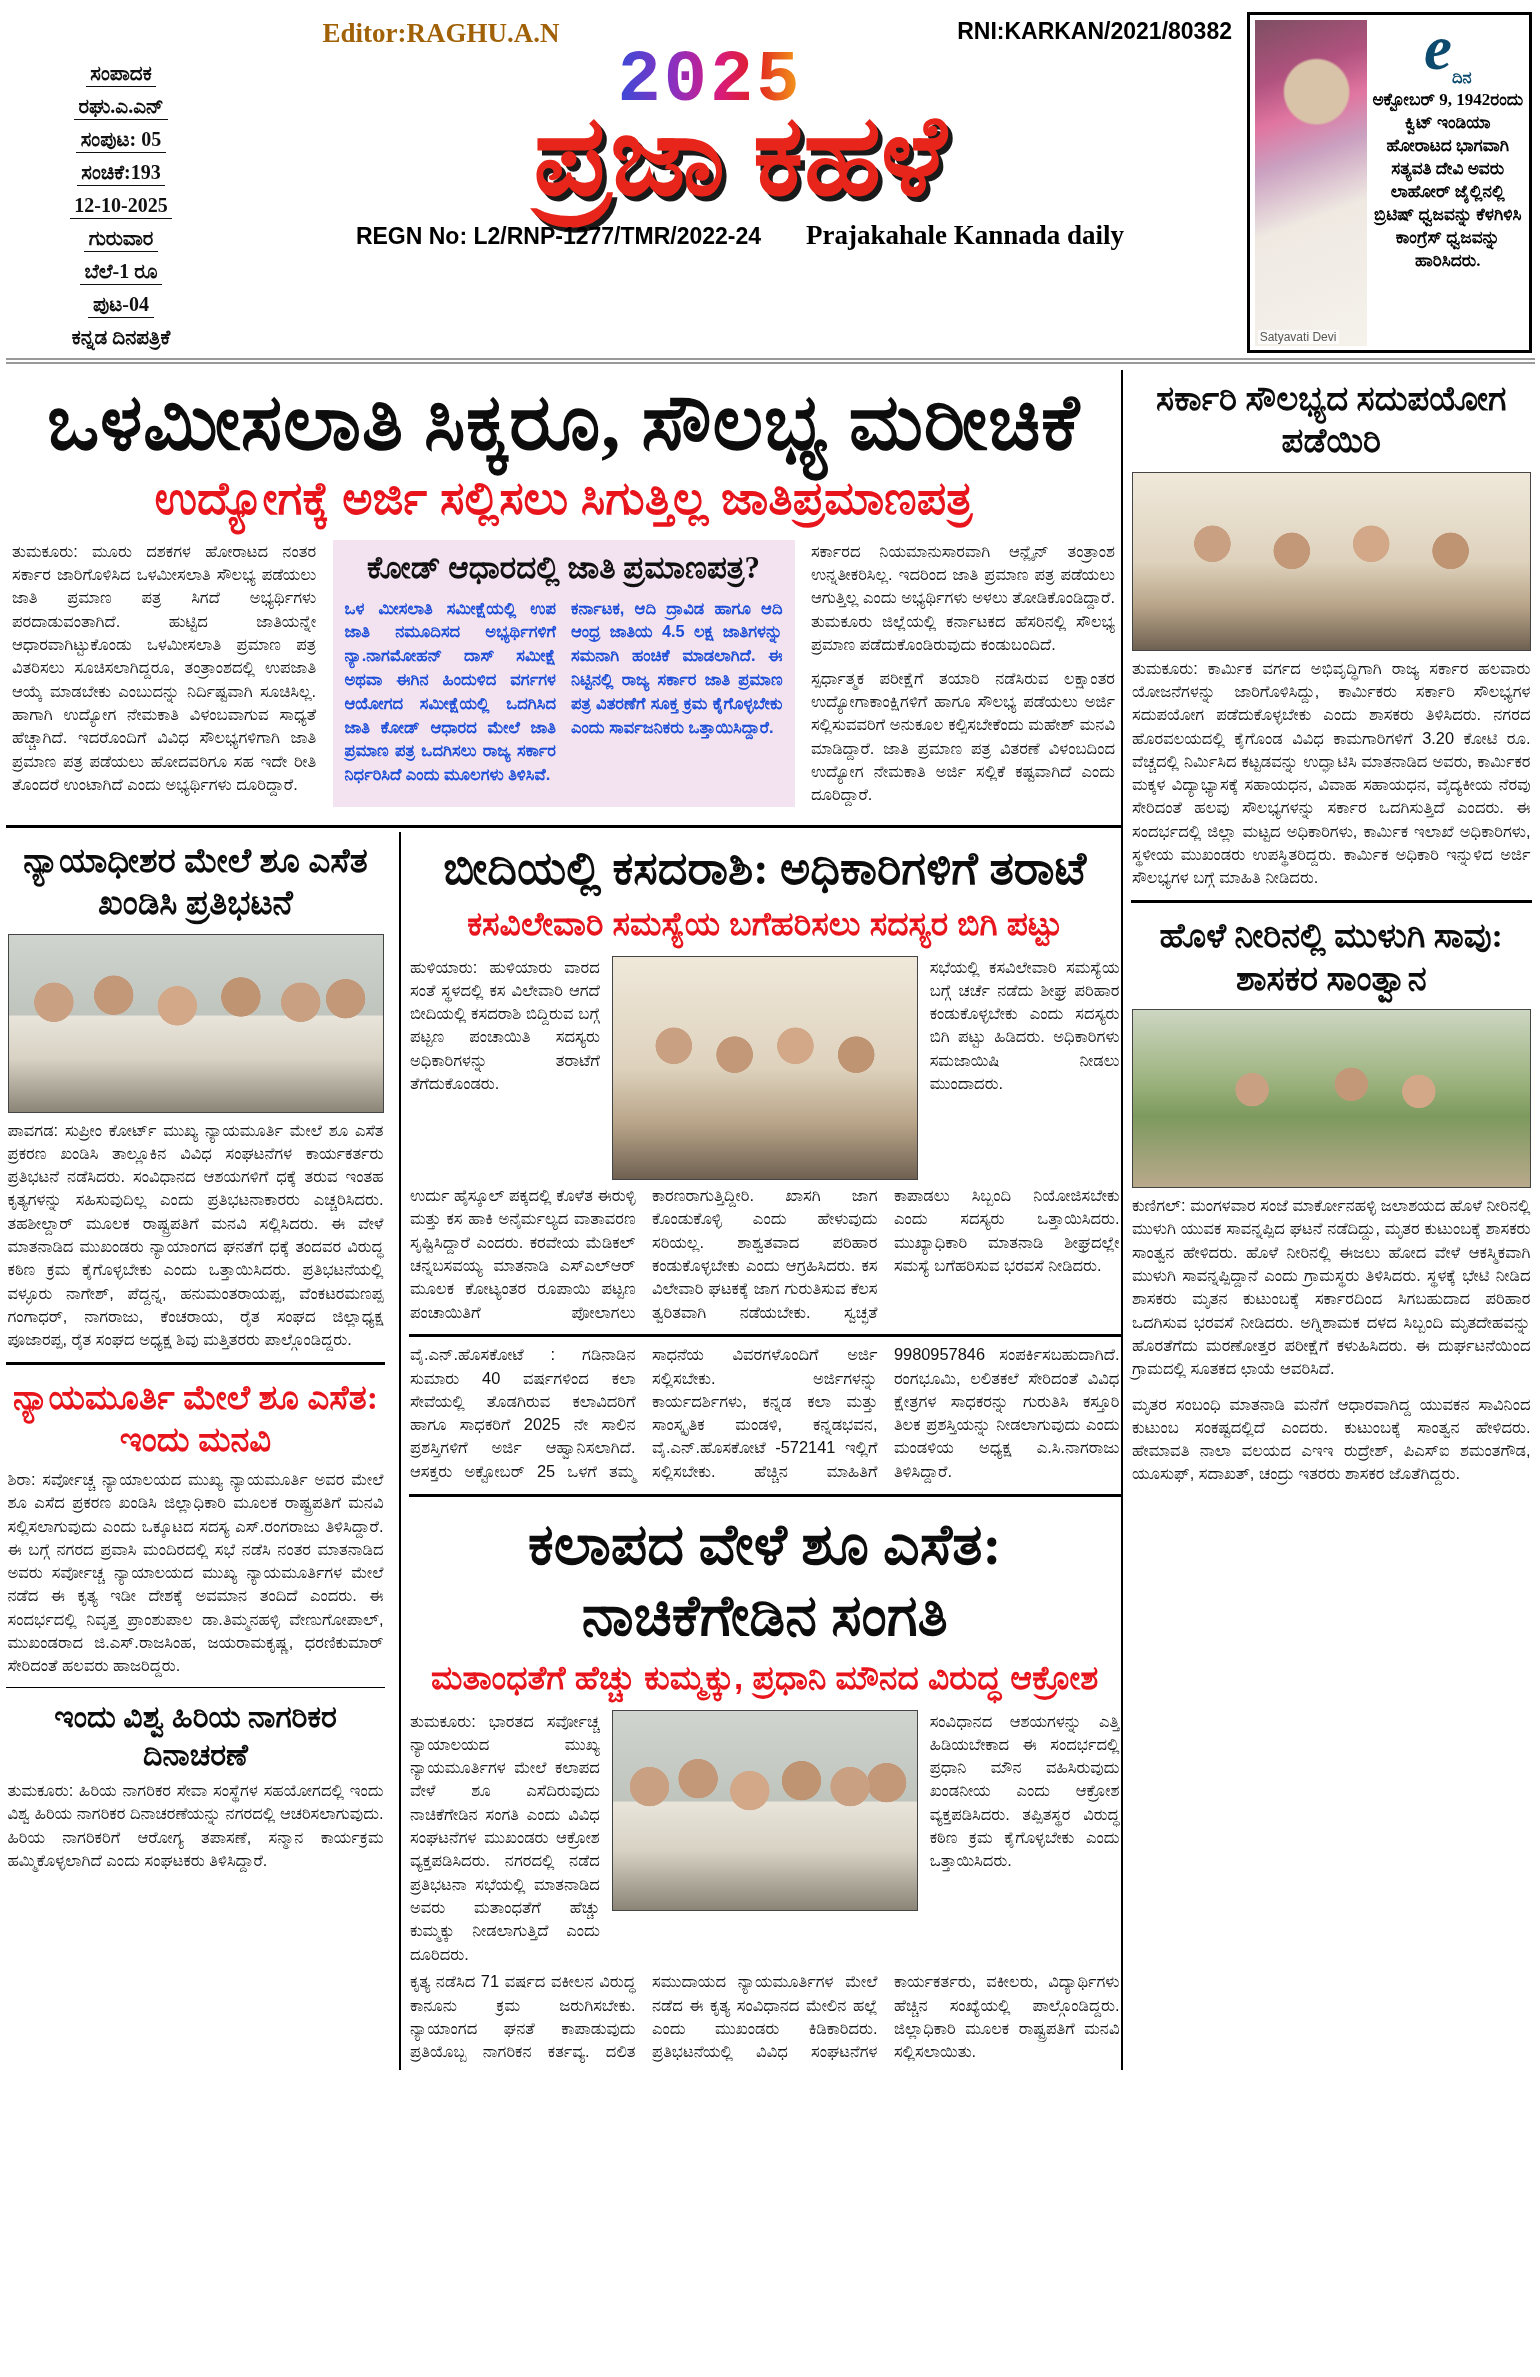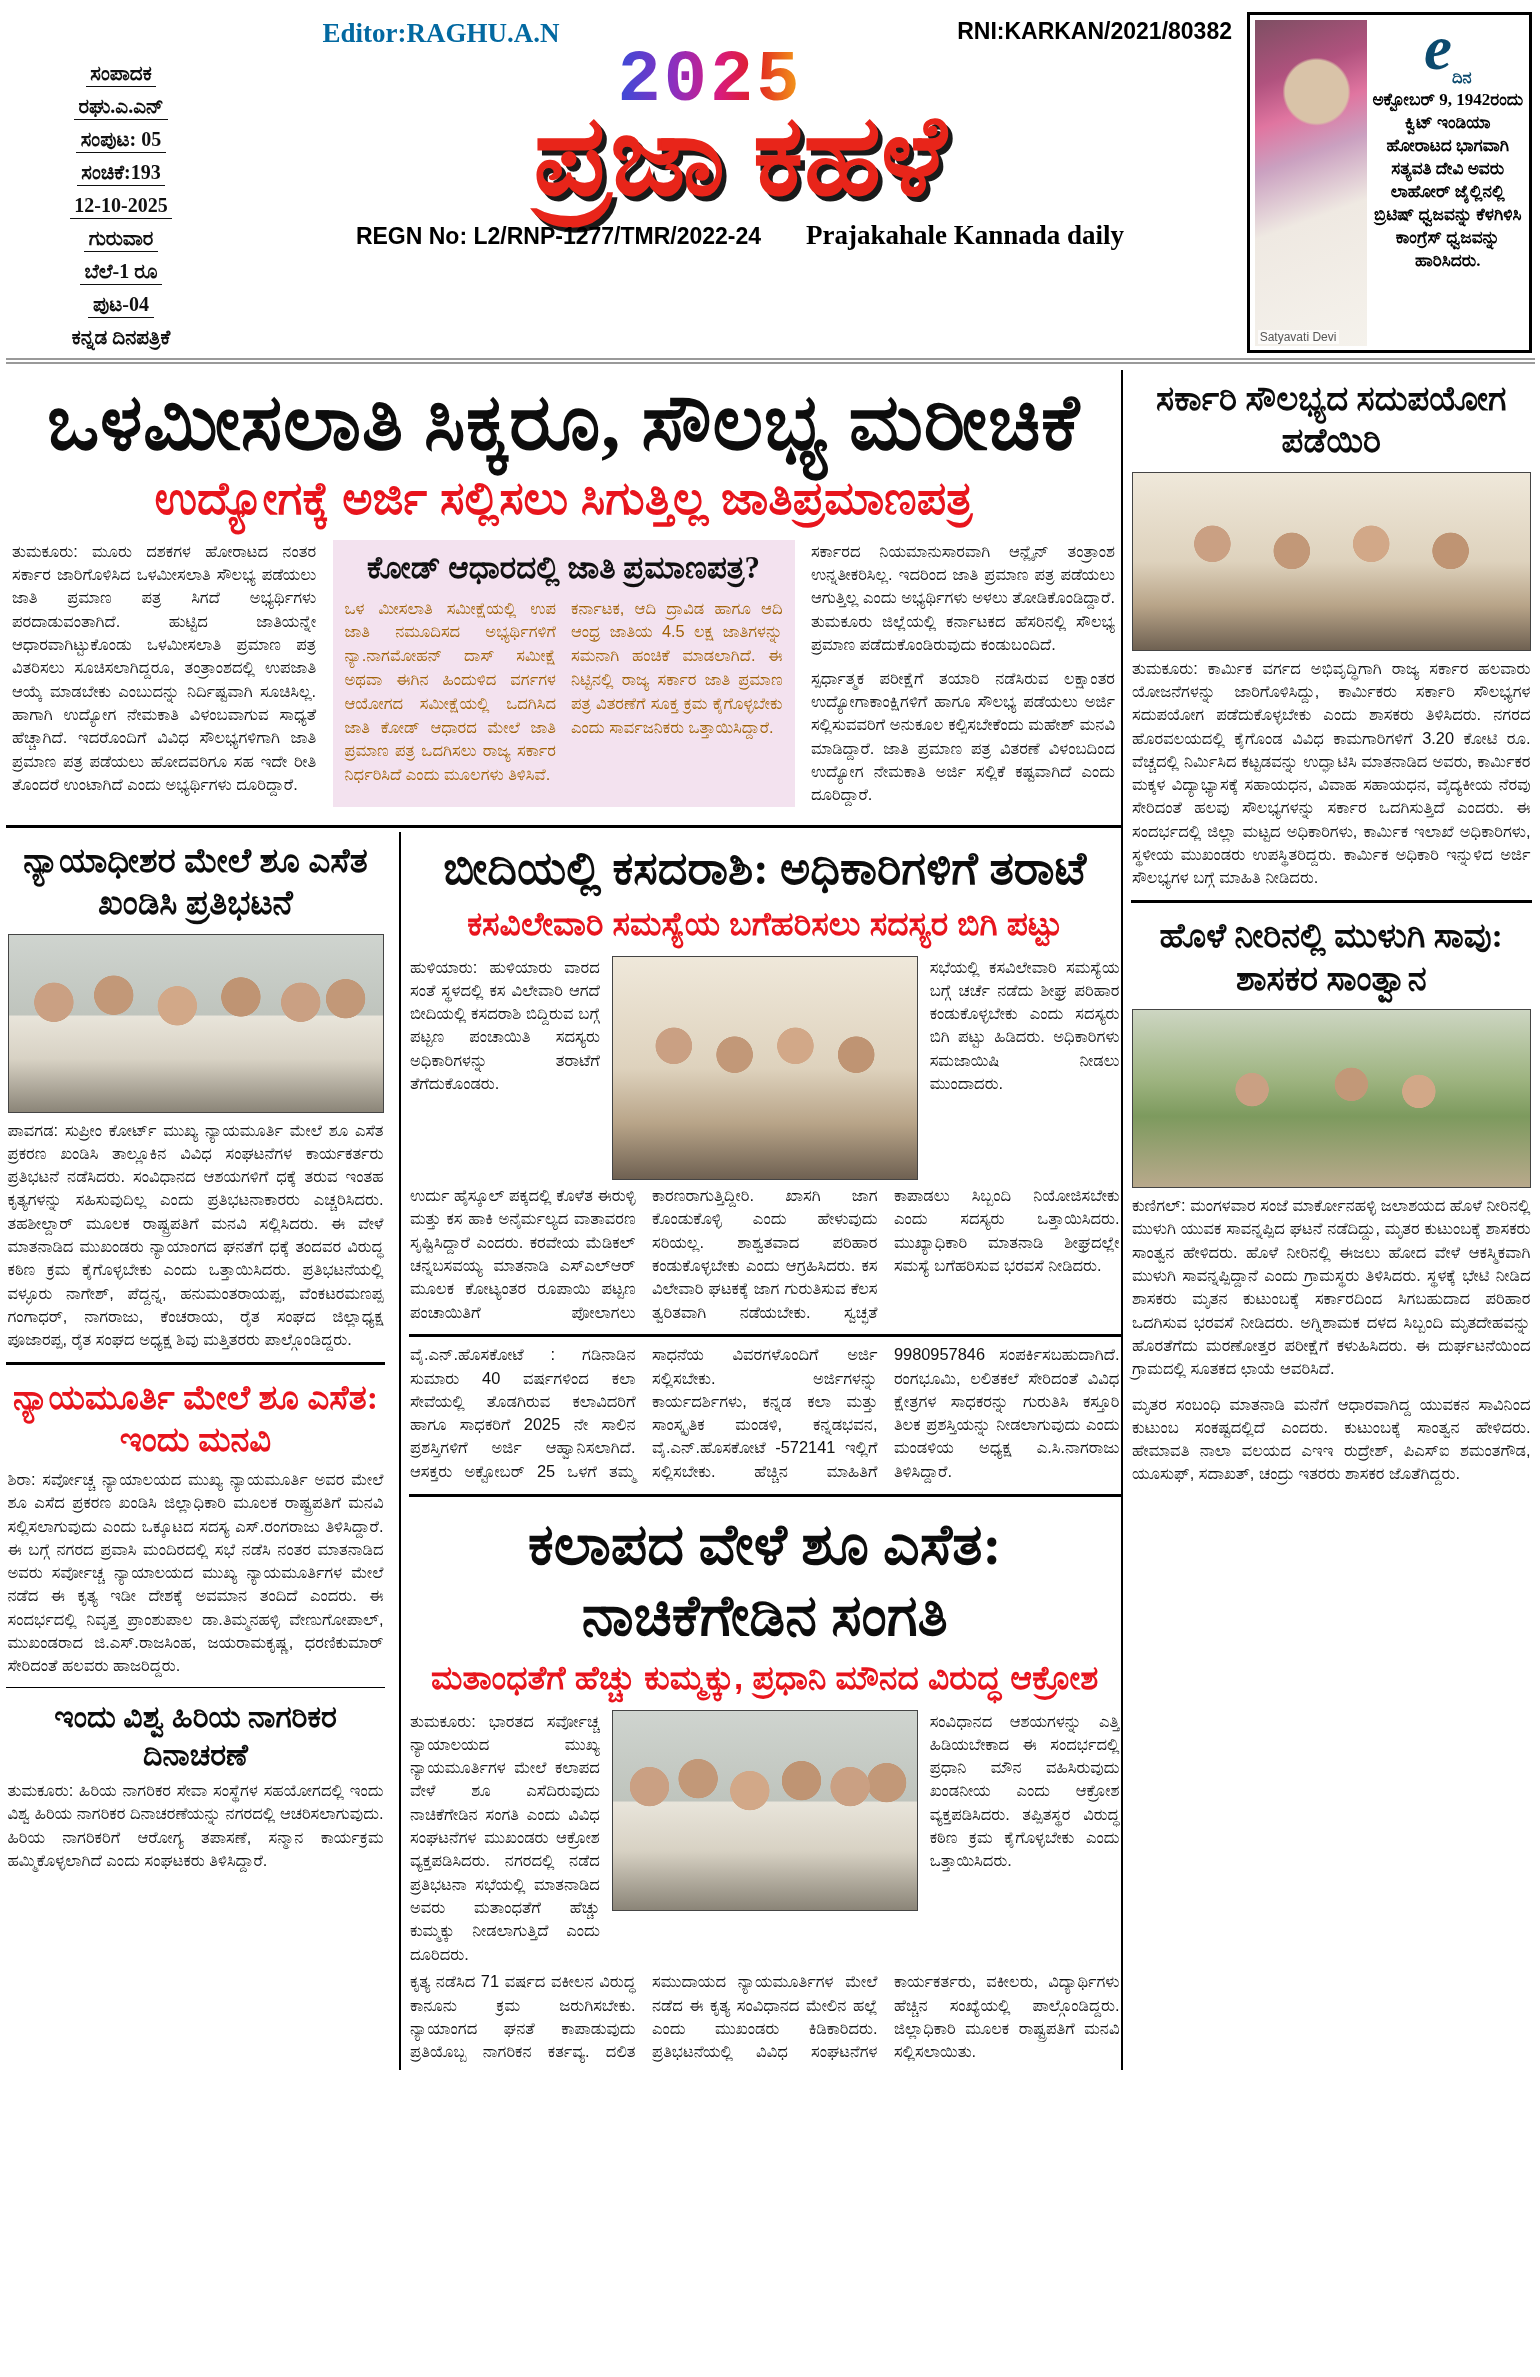--- a/index.html
+++ b/index.html
@@ -7,21 +7,21 @@
   .page { width:1541px; min-height:2377px; margin:0 auto; background:#ffffff; padding:7.5px 6px 0 6px; }
 
   
   .masthead { display:flex; align-items:stretch; padding:4.5px 3px 1.5px 3px; }
   .mh-left { width:224px; padding-top:45px; text-align:center; }
   .mh-left .info { display:inline-block; font-size:20px; font-weight:bold; color:#111;
                    border-bottom:1.5px solid #111; padding:1.5px 4.5px; margin:3px 0; font-family:"Liberation Serif", serif; }
   .mh-left .info.noline { border-bottom:none; }
   .mh-center { flex:1; text-align:center; position:relative; padding:0 7.5px; }
   .mh-row1 { display:flex; justify-content:space-between; padding:6px 7.5px 0 82px; }
-  .editor-en { font-size:27px; font-weight:bold; font-family:"Liberation Serif", serif; color:#0369a1; }
+  .editor-en { font-size:27px; font-weight:bold; font-family:"Liberation Serif", serif; color:#a16207; }
   .rni { font-size:23px; font-weight:bold; color:#000; }
   .logo2025 { font-size:72px; font-weight:bold; line-height:.9; letter-spacing:3px;
               background:linear-gradient(90deg,#3b4bd8 0%,#8b2fbf 30%,#d81b7f 55%,#e02020 75%,#f5a31a 100%);
               -webkit-background-clip:text; background-clip:text; color:transparent;
               display:inline-block; transform:translateX(-30px);font-family:Liberation Mono, monospace; }
   .title-kn { font-size:112px; line-height:1.0; font-weight:bold; color:#e8251a;
               text-shadow:4.5px 4.5px 0 #1a1a1a; font-family:"Liberation Serif", serif; margin-top:-13.4px; }
   .mh-row3 { display:flex; justify-content:center; gap:45px; align-items:baseline; margin-top:7.5px; }
   .regn { font-size:23px; font-weight:bold; color:#000; }
   .title-en { font-size:27px; font-weight:bold; font-family:"Liberation Serif", serif; color:#000; }
@@ -51,21 +51,21 @@
   .lead .subhead-red { font-size:46px; padding:4.5px 0 10.4px 0; }
 
   .bodytext { font-size:16.4px; line-height:1.42; text-align:justify; color:#111; }
 
   .lead-cols { display:flex; gap:16.4px; padding:3px 4.5px 7.5px 4.5px; }
   .lead-cols .lcol { flex:1; }
   .pinkbox { width:462px; background:#f3e2ef; padding:10.4px 12px; }
   .pinkbox h3 { font-size:31px; text-align:center; font-weight:bold; color:#111; margin-bottom:10.4px;
                 font-family:"Liberation Serif", serif; }
   .pb-cols { display:flex; gap:15px; }
-  .pb-cols > div { flex:1; font-size:16.4px; line-height:1.45; text-align:justify; font-weight:normal; color:#a16207; }
+  .pb-cols > div { flex:1; font-size:16.4px; line-height:1.45; text-align:justify; font-weight:bold; color:#1d4ed8; }
 
   .mid-row { display:flex; }
   .left-rail { width:393px; padding-right:14px; }
   .center-col { flex:1; border-left:2.2px solid #000; padding-left:7.5px; }
 
   h2.sec-h { font-size:34px; text-align:center; font-weight:bold; color:#0d0d0d; line-height:1.25;
              font-family:"Liberation Serif", serif; padding:6px 0; }
   h2.sec-h.big { font-size:46px; }
   h2.sec-h.huge { font-size:57px; }
   h2.sec-h.red { color:#e8151d; }

